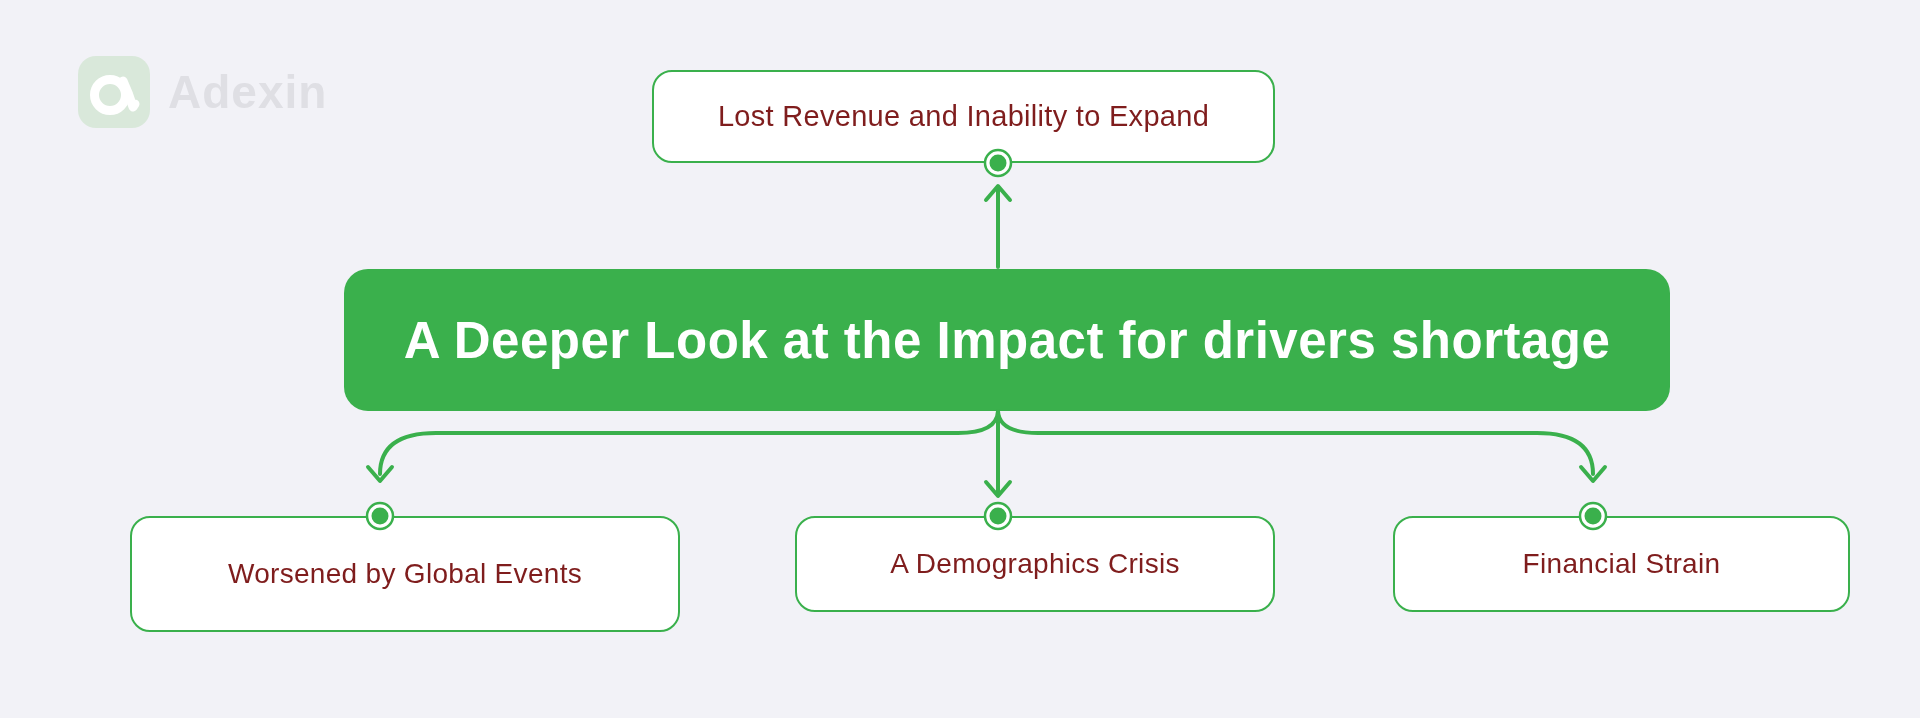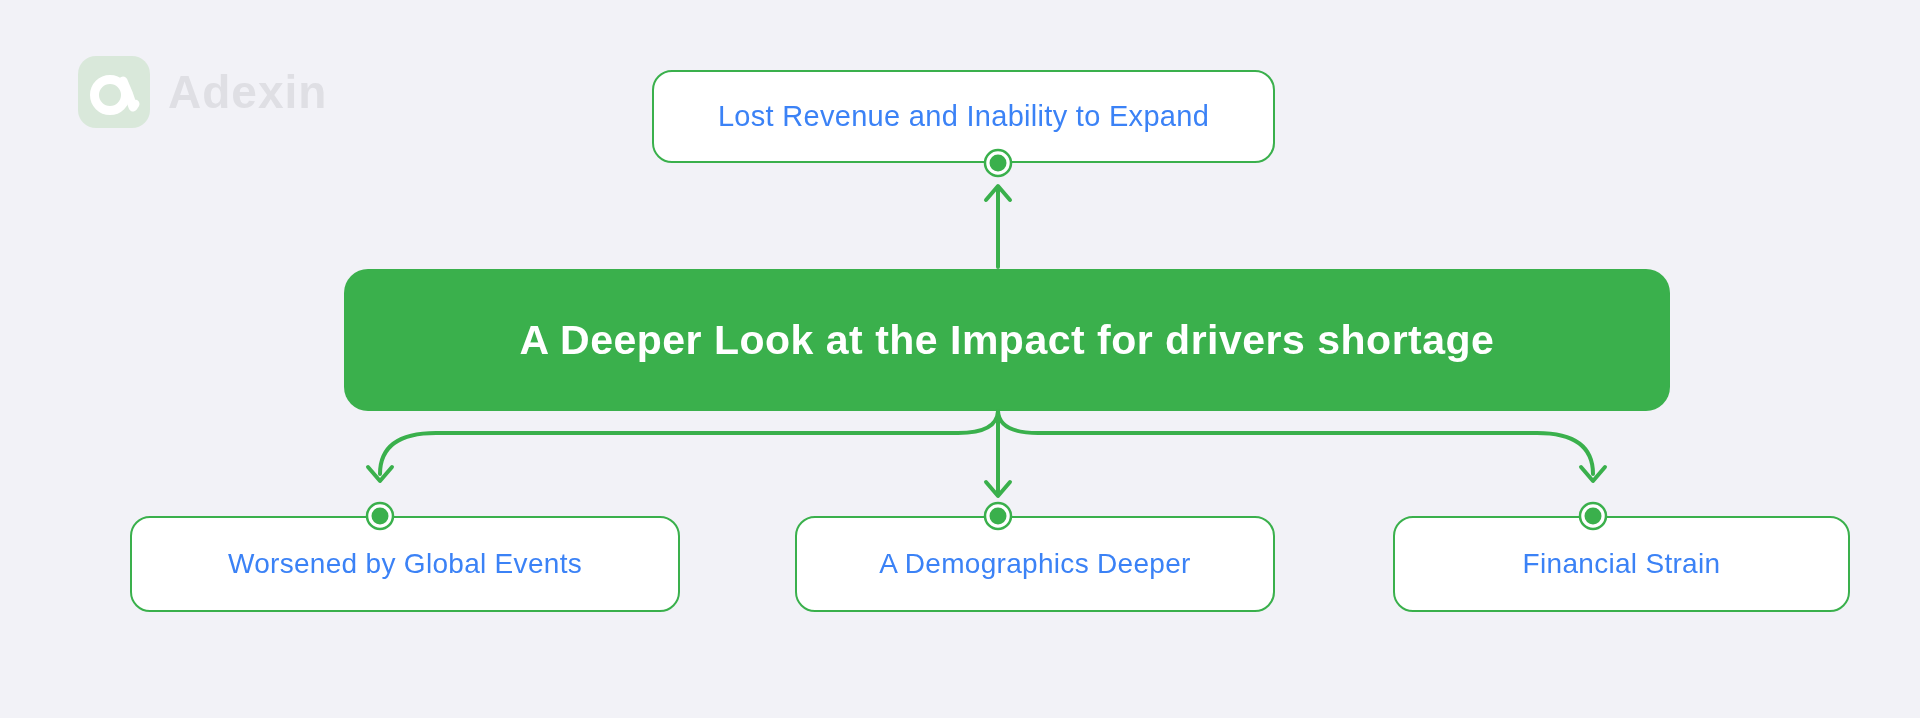--- a/index.html
+++ b/index.html
@@ -19,36 +19,36 @@
   .logo-text{
     font-size:46px;font-weight:600;color:#dfdfe4;letter-spacing:1px;
   }
   
   .node{
     position:absolute;
     background:#ffffff;
     border:2.5px solid #3ab04c;
     border-radius:20px;
     display:flex;align-items:center;justify-content:center;
-    color:#3b82f6;
+    color:#7f1d1d;
     font-size:28px;
     font-weight:500;
     letter-spacing:0.3px;
     box-sizing:border-box;
     text-align:center;
   }
   .node-top{left:652px;top:70px;width:623px;height:93px;font-size:29px;}
-  .node-b1{left:130px;top:516px;width:550px;height:96px;}
+  .node-b1{left:130px;top:516px;width:550px;height:116px;}
   .node-b2{left:795px;top:516px;width:480px;height:96px;}
   .node-b3{left:1393px;top:516px;width:457px;height:96px;align-items:center;}
   .title-box{
     position:absolute;left:344px;top:269px;width:1326px;height:142px;
     background:#3ab04c;border-radius:24px;
     display:flex;align-items:center;justify-content:center;
-    color:#ffffff;font-size:41px;font-weight:700;letter-spacing:0.5px;
+    color:#ffffff;font-size:51px;font-weight:700;letter-spacing:0.5px;
     box-sizing:border-box;text-align:center;
   }
   
   .overlay{position:absolute;left:0;top:0;width:1920px;height:718px;pointer-events:none;}
   .conn{fill:none;stroke:#3ab04c;stroke-width:4;stroke-linecap:round;stroke-linejoin:round;}
 </style>
 </head>
 <body>
 
 <div class="canvas">
@@ -68,21 +68,21 @@
   </div>
 
   <div class="title-box">
     <span>A Deeper Look at the Impact for drivers shortage</span>
   </div>
 
   <div class="node node-b1">
     <span>Worsened by Global Events</span>
   </div>
   <div class="node node-b2">
-    <span>A Demographics Deeper</span>
+    <span>A Demographics Crisis</span>
   </div>
   <div class="node node-b3">
     <span>Financial Strain</span>
   </div>
 
   <svg class="overlay" viewBox="0 0 1920 718">
     <defs>
       <linearGradient id="fadeGreen" gradientUnits="userSpaceOnUse" x1="0" y1="412" x2="0" y2="470">
         <stop offset="0" stop-color="#3ab04c" stop-opacity="0.12"></stop>
         <stop offset="1" stop-color="#3ab04c" stop-opacity="1"></stop>

